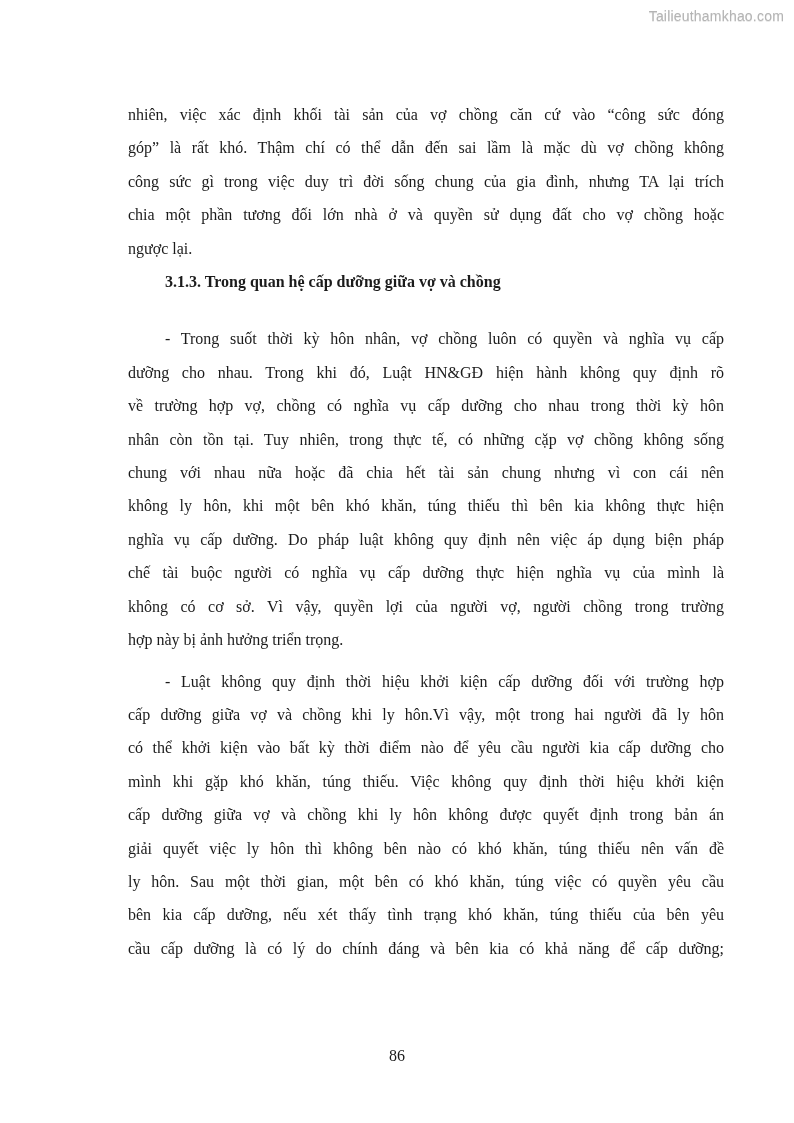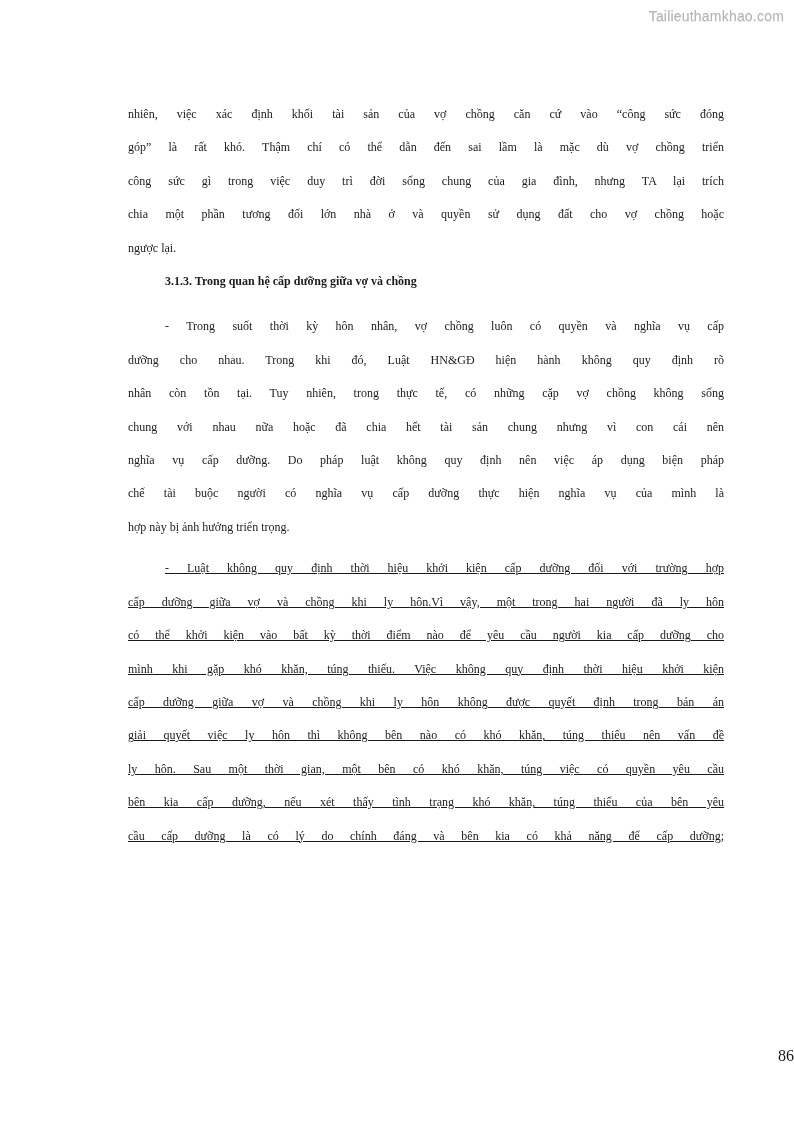--- a/index.html
+++ b/index.html
@@ -24,72 +24,75 @@
     font-size: 14px;
     color: #b4b4b4;
     text-shadow: 0 1px 0 #e8e8e8;
     letter-spacing: 0.2px;
   }
   .doc-body {
     position: absolute;
     left: 128px;
     top: 98px;
     width: 596px;
-    font-size: 12px;
+    font-size: 16px;
     line-height: 33.4px;
   }
   .block { margin: 0; }
-  .block.body + .block.body { margin-top: 8px; text-decoration: underline; }
-  .heading + .block.body { margin-top: 12px; }
+  .block.body + .block.body { margin-top: 8px; }
+  .heading + .block.body { margin-top: 24px; }
   .heading {
     font-weight: bold;
     padding-left: 37px;
   }
   .line {
     text-align: justify;
     text-align-last: justify;
     white-space: normal;
   }
   .line.indent { padding-left: 37px; }
   .line.last {
     text-align: right;
     text-align-last: left;
   }
   .footer {
     position: absolute;
     left: 0;
     top: 1044px;
     width: 100%;
-    text-align: right;
+    text-align: center;
     font-size: 16px;
     line-height: 24px;
   }
 </style>
 </head>
 <body>
 
 <div class="page">
   <div class="watermark">Tailieuthamkhao.com</div>
 
   <div class="doc-body">
       <div class="block body">
         <div class="line">nhiên, việc xác định khối tài sản của vợ chồng căn cứ vào “công sức đóng</div>
-        <div class="line">góp” là rất khó. Thậm chí có thể dẫn đến sai lầm là mặc dù vợ chồng triển</div>
+        <div class="line">góp” là rất khó. Thậm chí có thể dẫn đến sai lầm là mặc dù vợ chồng không</div>
         <div class="line">công sức gì trong việc duy trì đời sống chung của gia đình, nhưng TA lại trích</div>
         <div class="line">chia một phần tương đối lớn nhà ở và quyền sử dụng đất cho vợ chồng hoặc</div>
         <div class="line last">ngược lại.</div>
       </div>
       <div class="block heading">3.1.3. Trong quan hệ cấp dưỡng giữa vợ và chồng</div>
       <div class="block body">
         <div class="line indent">- Trong suốt thời kỳ hôn nhân, vợ chồng luôn có quyền và nghĩa vụ cấp</div>
         <div class="line">dưỡng cho nhau. Trong khi đó, Luật HN&amp;GĐ hiện hành không quy định rõ</div>
+        <div class="line">về trường hợp vợ, chồng có nghĩa vụ cấp dưỡng cho nhau trong thời kỳ hôn</div>
         <div class="line">nhân còn tồn tại. Tuy nhiên, trong thực tế, có những cặp vợ chồng không sống</div>
         <div class="line">chung với nhau nữa hoặc đã chia hết tài sản chung nhưng vì con cái nên</div>
+        <div class="line">không ly hôn, khi một bên khó khăn, túng thiếu thì bên kia không thực hiện</div>
         <div class="line">nghĩa vụ cấp dưỡng. Do pháp luật không quy định nên việc áp dụng biện pháp</div>
         <div class="line">chế tài buộc người có nghĩa vụ cấp dưỡng thực hiện nghĩa vụ của mình là</div>
+        <div class="line">không có cơ sở. Vì vậy, quyền lợi của người vợ, người chồng trong trường</div>
         <div class="line last">hợp này bị ảnh hưởng triển trọng.</div>
       </div>
       <div class="block body">
         <div class="line indent">- Luật không quy định thời hiệu khởi kiện cấp dưỡng đối với trường hợp</div>
         <div class="line">cấp dưỡng giữa vợ và chồng khi ly hôn.Vì vậy, một trong hai người đã ly hôn</div>
         <div class="line">có thể khởi kiện vào bất kỳ thời điểm nào để yêu cầu người kia cấp dưỡng cho</div>
         <div class="line">mình khi gặp khó khăn, túng thiếu. Việc không quy định thời hiệu khởi kiện</div>
         <div class="line">cấp dưỡng giữa vợ và chồng khi ly hôn không được quyết định trong bản án</div>
         <div class="line">giải quyết việc ly hôn thì không bên nào có khó khăn, túng thiếu nên vấn đề</div>
         <div class="line">ly hôn. Sau một thời gian, một bên có khó khăn, túng việc có quyền yêu cầu</div>

